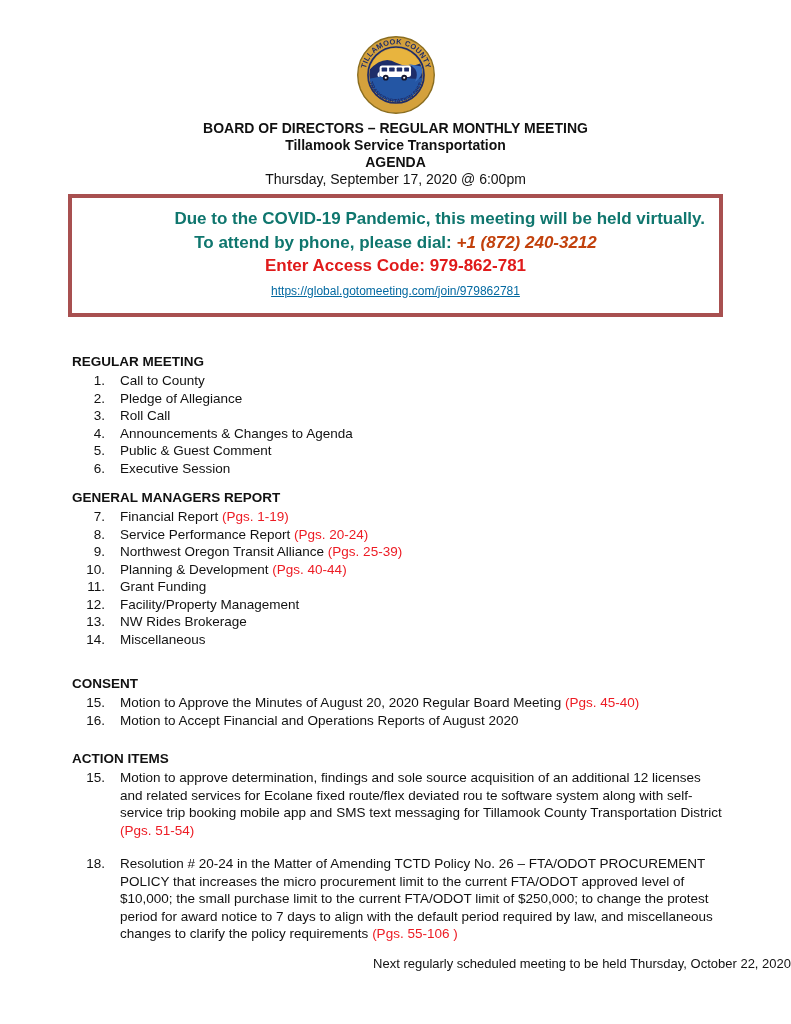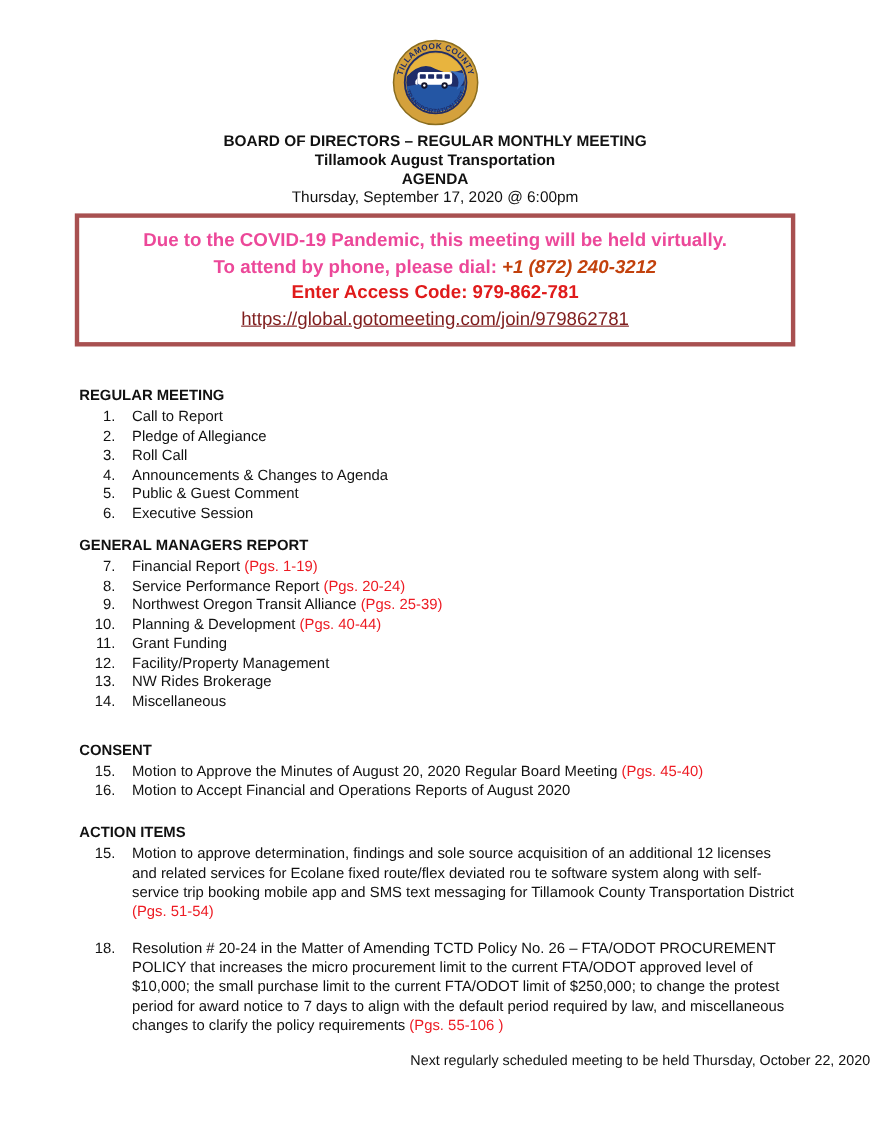--- a/index.html
+++ b/index.html
@@ -20,26 +20,26 @@
   .doc-header .b{font-weight:bold;}
 
   
   .notice{
     width:655px;margin:6px auto 0 auto;box-sizing:border-box;
     border:4px solid #a85050;
     padding:9px 14px 10px 14px;
     text-align:center;
     font-size:17px;font-weight:bold;line-height:23.5px;
   }
-  .notice .slate{color:#ec4899;}
+  .notice .slate{color:#0f766e;text-align:right;}
   .notice .phone{color:#c2410c;font-style:italic;}
   .notice .code{color:#e01b1b;}
   .notice .link{
-    color:#7f1d1d;text-decoration:underline;
-    font-weight:normal;font-size:17px;
+    color:#0369a1;text-decoration:underline;
+    font-weight:normal;font-size:12px;
   }
 
   
   .sections{margin:36px 66px 0 72px;font-size:13.5px;}
   .section{margin-top:0;}
   .section + .section{margin-top:12px;}
   .section:nth-child(3){margin-top:27px;}
   .section:nth-child(4){margin-top:21px;}
   .sec-heading{font-weight:bold;line-height:18px;margin-bottom:1px;}
   .item{display:flex;line-height:17.5px;}
@@ -97,39 +97,39 @@
         <textPath href="#arc-top" startOffset="50%" text-anchor="middle">TILLAMOOK COUNTY</textPath>
       </text>
       <text font-size="8.5" font-weight="bold" fill="#1e2d69" letter-spacing="0.3" font-family="Liberation Sans, sans-serif">
         <textPath href="#arc-bot" startOffset="50%" text-anchor="middle">TRANSPORTATION DIST.</textPath>
       </text>
     </svg>
   </div>
 
   <div class="doc-header">
     <div class="b">BOARD OF DIRECTORS – REGULAR MONTHLY MEETING</div>
-    <div class="b">Tillamook August Transportation</div>
+    <div class="b">Tillamook Service Transportation</div>
     <div class="b">AGENDA</div>
     <div>Thursday, September 17, 2020 @ 6:00pm</div>
   </div>
 
   <div class="notice">
     <div class="slate">Due to the COVID-19 Pandemic, this meeting will be held virtually.</div>
     <div><span class="slate">To attend by phone, please dial: </span><span class="phone">+1 (872) 240-3212</span></div>
     <div class="code">Enter Access Code: 979-862-781</div>
     <div><a class="link" href="#">https://global.gotomeeting.com/join/979862781</a></div>
   </div>
 
   <div class="sections" id="sections-host">
     <div class="section">
       <div class="sec-heading">REGULAR MEETING</div>
       <div class="sec-items">
           <div class="item">
             <span class="num">1.</span>
-            <span class="txt">Call to Report</span>
+            <span class="txt">Call to County</span>
           </div>
           <div class="item">
             <span class="num">2.</span>
             <span class="txt">Pledge of Allegiance</span>
           </div>
           <div class="item">
             <span class="num">3.</span>
             <span class="txt">Roll Call</span>
           </div>
           <div class="item">

